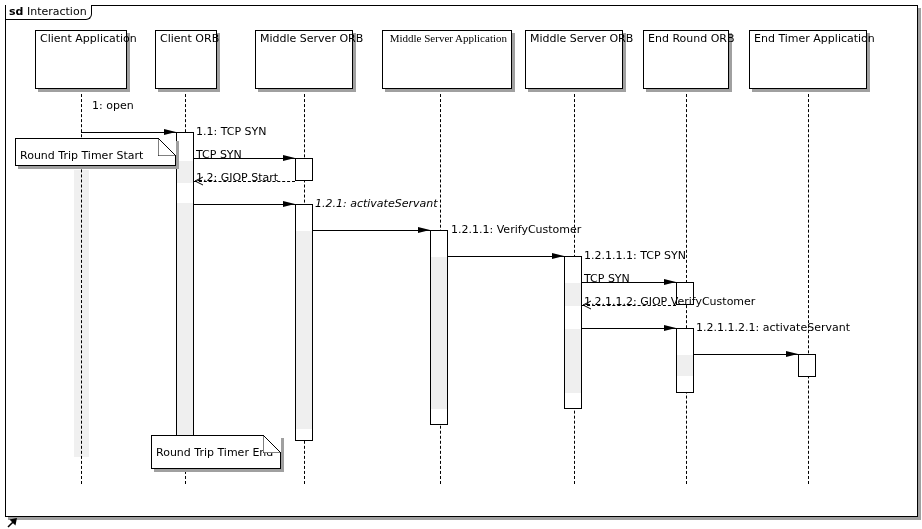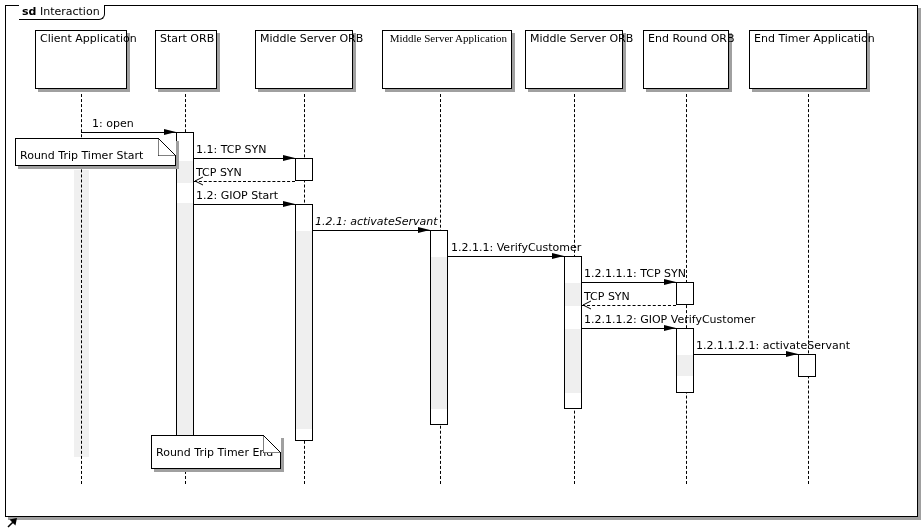--- a/index.html
+++ b/index.html
@@ -1,54 +1,54 @@
 <!DOCTYPE html>
 <html><head>
 <meta charset="utf-8">
 <style>
   html, body { margin: 0; padding: 0; background: #ffffff; }
   body { width: 922px; height: 529px; position: relative; overflow: hidden;
          font-family: "DejaVu Sans", sans-serif; font-size: 11px; color: #000; }
   .frame { position: absolute; left: 5px; top: 5px; width: 911px; height: 510px;
            border: 1px solid #000; box-shadow: 3px 3px 0 #a0a0a0; background: #fff; }
-  .frame-tag { position: absolute; left: 19px; top: 5px; height: 14px; padding: 0 4px 0 3px;
+  .frame-tag { position: absolute; left: 6px; top: 5px; height: 14px; padding: 0 4px 0 3px;
                border-right: 1px solid #000; border-bottom: 1px solid #000;
                border-bottom-right-radius: 6px; background: #fff; line-height: 14px;
                font-size: 11px; z-index: 5; }
   .frame-tag b { font-weight: bold; }
   .lifeline-head { position: absolute; top: 30px; height: 59px; border: 1px solid #000;
                    background: #fff; box-shadow: 3px 3px 0 #a0a0a0; box-sizing: border-box;
                    padding: 1px 4px; white-space: nowrap; font-size: 11px; line-height: 13px; z-index: 3; text-align: right; }
   .lifeline-line { position: absolute; width: 0; border-left: 1px dashed #000; z-index: 1; }
   .activation { position: absolute; width: 18px; border: 1px solid #000; background: #fff;
                 box-sizing: border-box; z-index: 4; }
   .activation .shade { position: absolute; left: 0; right: 0; background: #efefef; }
   .ghost { position: absolute; background: #f0f0f0; z-index: 0; }
   .msg { position: absolute; height: 0; z-index: 6; }
   .msg .line { position: absolute; left: 0; right: 0; top: 0; border-top: 1px solid #000; }
   .msg.reply .line { border-top: 1px dashed #000; }
-  .msg .label { position: absolute; bottom: 2px; white-space: nowrap; font-size: 11px; line-height: 12px; }
+  .msg .label { position: absolute; bottom: 20px; white-space: nowrap; font-size: 11px; line-height: 12px; }
   .msg .head-filled { position: absolute; right: 0; top: -3px; width: 0; height: 0;
                       border-left: 12px solid #000; border-top: 3px solid transparent; border-bottom: 3px solid transparent; }
   .msg .head-open { position: absolute; left: 0; top: -5px; width: 10px; height: 10px; }
   .note { position: absolute; border: 1px solid #000; background: #fff; box-shadow: 3px 3px 0 #a0a0a0;
           box-sizing: border-box; padding: 10px 4px; font-size: 11px; z-index: 7; white-space: nowrap; }
   .note .fold { position: absolute; right: -1px; top: -1px; width: 18px; height: 18px; }
   .corner-icon { position: absolute; left: 7px; top: 518px; width: 10px; height: 10px; }
 </style>
 </head>
 <body>
 
 <div class="frame"></div>
 <div class="frame-tag"><b>sd</b> <span>Interaction</span></div>
 
 <div class="ghost" style="left:74px; top:170px; width:15px; height:287px;"></div>
 
 <div class="lifeline-head" style="left:35px; width:92px;"><span>Client Application</span></div>
-<div class="lifeline-head" style="left:155px; width:62px;"><span>Start ORB</span></div>
+<div class="lifeline-head" style="left:155px; width:62px;"><span>Client ORB</span></div>
 <div class="lifeline-head" style="left:255px; width:98px;"><span>Middle Server ORB</span></div>
 <div class="lifeline-head" style="left:382px; width:130px;font-family:Liberation Serif, serif;"><span>Middle Server Application</span></div>
 <div class="lifeline-head" style="left:525px; width:98px;"><span>Middle Server ORB</span></div>
 <div class="lifeline-head" style="left:643px; width:86px;"><span>End Round ORB</span></div>
 <div class="lifeline-head" style="left:749px; width:118px;"><span>End Timer Application</span></div>
 
 <div class="lifeline-line" style="left:81px; top:89px; height:395px;"></div>
 <div class="lifeline-line" style="left:185px; top:89px; height:395px;"></div>
 <div class="lifeline-line" style="left:304px; top:89px; height:395px;"></div>
 <div class="lifeline-line" style="left:440px; top:89px; height:395px;"></div>

